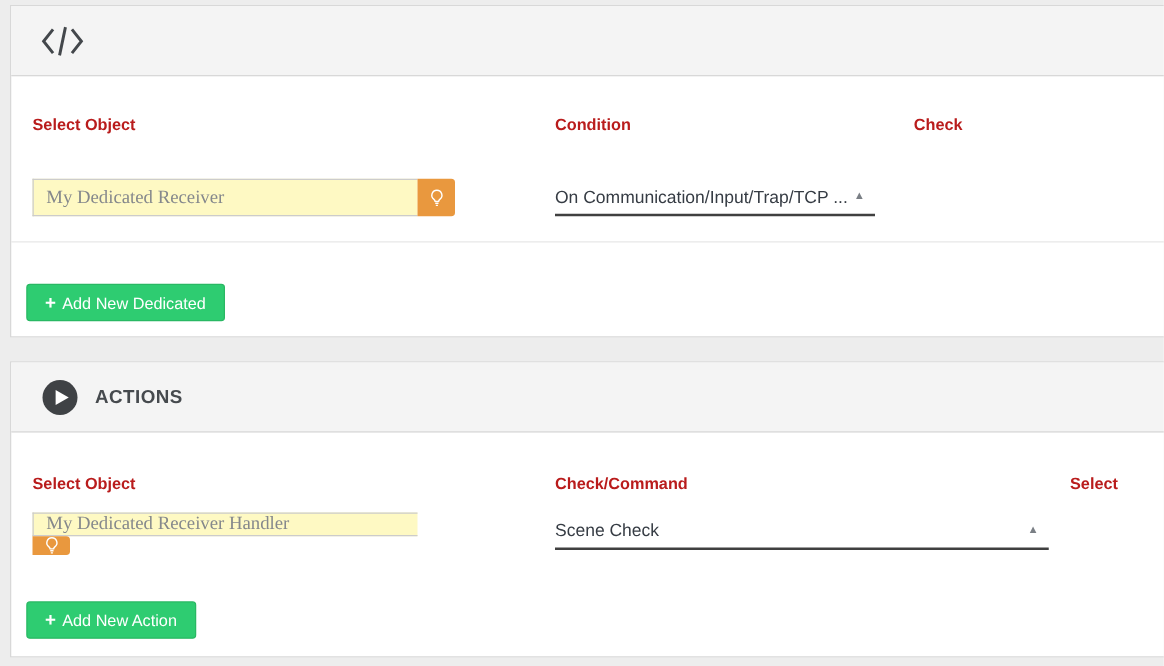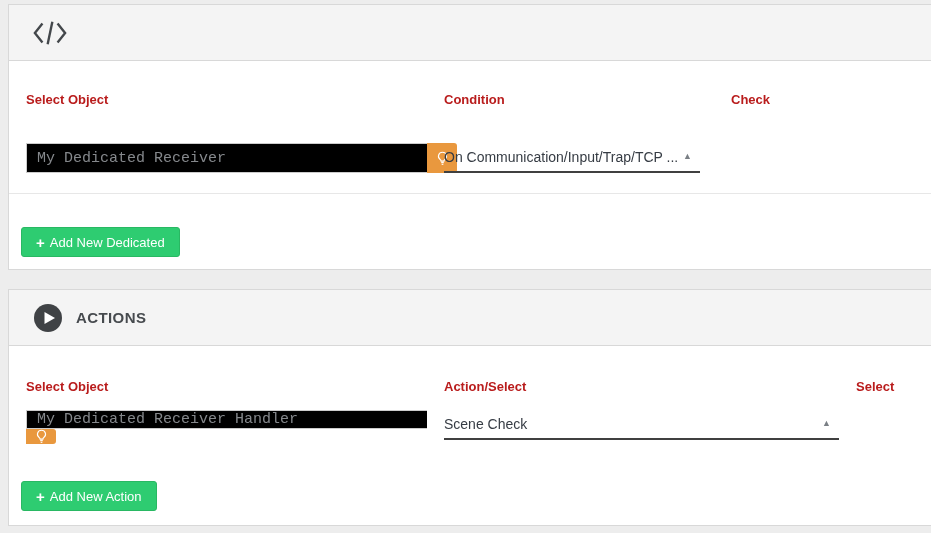--- a/index.html
+++ b/index.html
@@ -41,30 +41,30 @@
     color:#b91c1c;
     white-space:nowrap;
   }
 
   .input-group {
     position:absolute;
     display:flex;
     height:30px;
   }
   .object-input {
-    width:401px;
+    width:308px;
     height:30px;
     border:1px solid #cccccc;
     border-right:none;
     padding:0 10px;
-    font-family:Liberation Mono, monospace;
+    font-family:Liberation Serif, serif;
     font-size:15px;
     color:#85888c;
     outline:none;
-    background:#000000;
+    background:#fef9c3;
   }
   .hint-button {
     width:30px;
     height:30px;
     border:none;
     background:#e9983e;
     border-radius:0 3px 3px 0;
     cursor:pointer;
     display:flex;
     align-items:center;
@@ -193,21 +193,21 @@
       <svg width="30" height="30" viewBox="0 0 30 30">
         <circle cx="15" cy="15" r="14" fill="#3f4245"></circle>
         <polygon points="11.5,9 22,15 11.5,21" fill="#ffffff"></polygon>
       </svg>
     </span>
     <h2 class="panel-title">ACTIONS</h2>
   </header>
 
   <div class="panel-body">
     <span class="col-label a-label-1">Select Object</span>
-    <span class="col-label a-label-2">Action/Select</span>
+    <span class="col-label a-label-2">Check/Command</span>
     <span class="col-label a-label-3">Select</span>
 
     <div class="input-group a-group">
       <input class="object-input" value="My Dedicated Receiver Handler" style="">
       <button class="hint-button">
         <span style="display:flex;">
           <svg width="15" height="15" viewBox="0 0 16 16">
             <path d="M8 1.3a4.3 4.3 0 0 0-2.5 7.8c.55.42 1 1.05 1 1.7h3c0-.65.45-1.28 1-1.7A4.3 4.3 0 0 0 8 1.3z" fill="none" stroke="#ffffff" stroke-width="1.2"></path>
             <line x1="6.6" y1="12.4" x2="9.4" y2="12.4" stroke="#ffffff" stroke-width="1.2"></line>
             <line x1="7.1" y1="14.2" x2="8.9" y2="14.2" stroke="#ffffff" stroke-width="1.2"></line>

